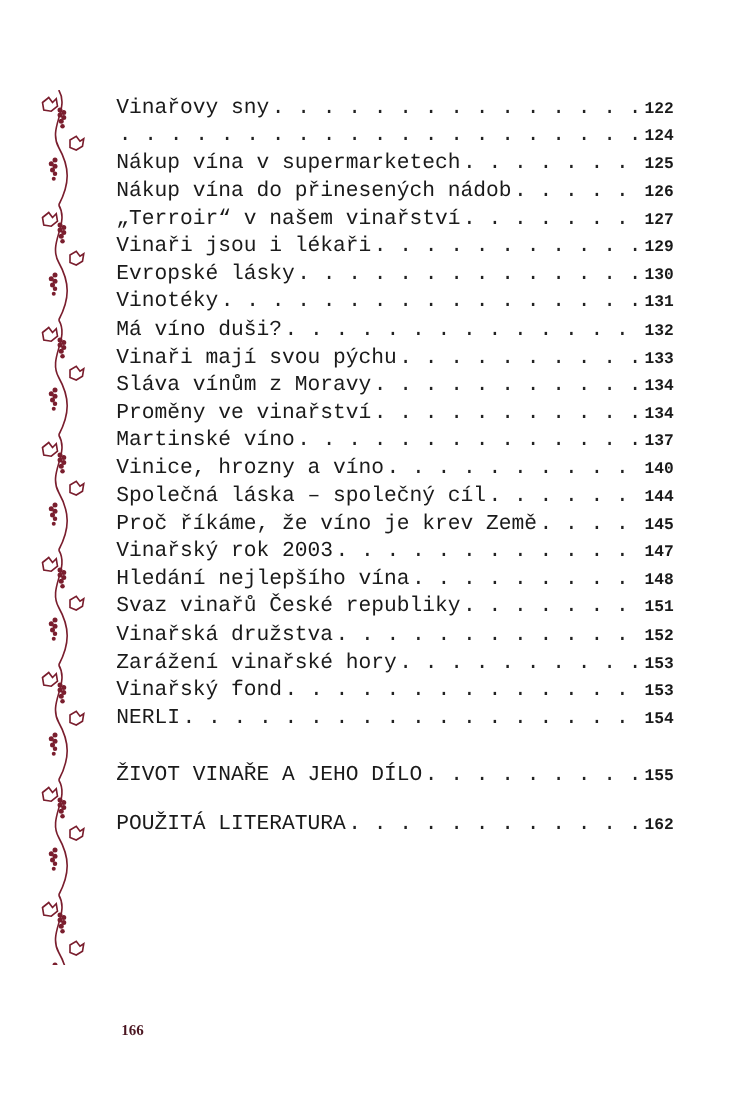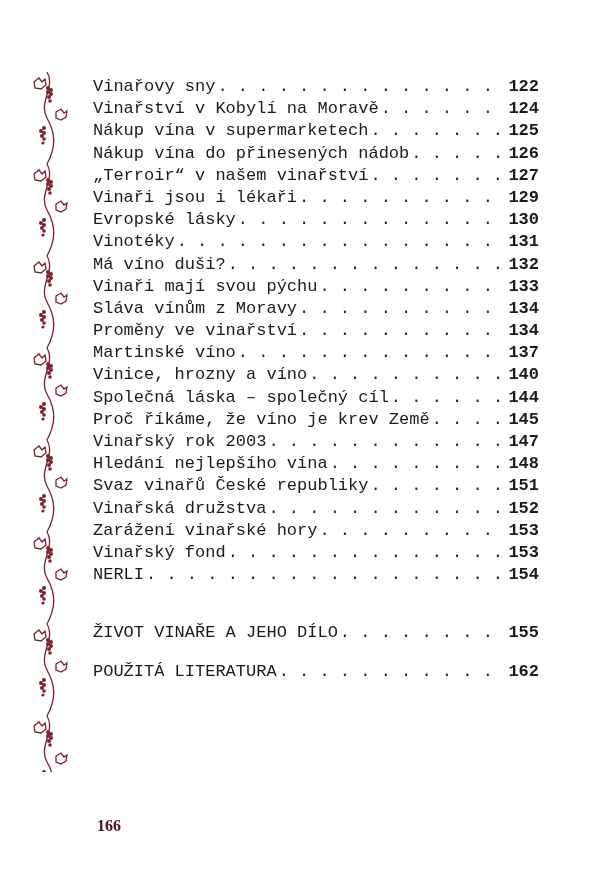--- a/index.html
+++ b/index.html
@@ -19,25 +19,25 @@
     font-family: Liberation Mono, monospace;
   }
   .row .title { flex: 0 0 auto; }
   .row .dots {
     flex: 1 1 auto; overflow: hidden; margin: 0 2px; letter-spacing: 3.4px; color: #222;
   }
   .row .dots::before {
     content: ". . . . . . . . . . . . . . . . . . . . . . . . . . . . . . . . . . . . . . . . . . . . . . . . . . . . . . . . . . . . . . . . . . . . . . . . . . . . . . . . . . . . . .";
     letter-spacing: 0;
   }
-  .row .page { flex: 0 0 auto; font-weight: bold; font-size: 17px; }
-  .section { margin-top: 36px; }
+  .row .page { flex: 0 0 auto; font-weight: bold; font-size: 13px; }
+  .section { margin-top: 24px; }
   .section + .section { margin-top: 16px; }
   .folio {
-    position: absolute; left: 97px; top: 817px; font-weight: bold; font-size: 16px; color: #4a1520;
+    position: absolute; left: 97px; top: 817px; font-weight: bold; font-size: 12px; color: #4a1520;
   }
 </style>
 </head>
 <body>
 
 <svg class="vine" viewBox="0 0 42 700" preserveAspectRatio="none">
   <defs>
     <g id="motif" fill="none" stroke="#7a1e2e" stroke-width="1.3">
       <path d="M21 0 C 30 15, 12 30, 21 46 S 30 75, 21 92"></path>
       <path d="M8 10 l5 -4 l3 4 l3 -3 l1 6 l-5 4 l-6 -1 z"></path>
@@ -69,21 +69,20 @@
 </svg>
 
 <div class="toc">
   <div>
     <div class="row">
         <span class="title">Vinařovy sny</span>
         <span class="dots"></span>
         <span class="page">122</span>
       </div>
     <div class="row">
-        <span class="title">Vinařství v Kobylí na Moravě</span>
         <span class="dots"></span>
         <span class="page">124</span>
       </div>
     <div class="row">
         <span class="title">Nákup vína v supermarketech</span>
         <span class="dots"></span>
         <span class="page">125</span>
       </div>
     <div class="row">
         <span class="title">Nákup vína do přinesených nádob</span>

